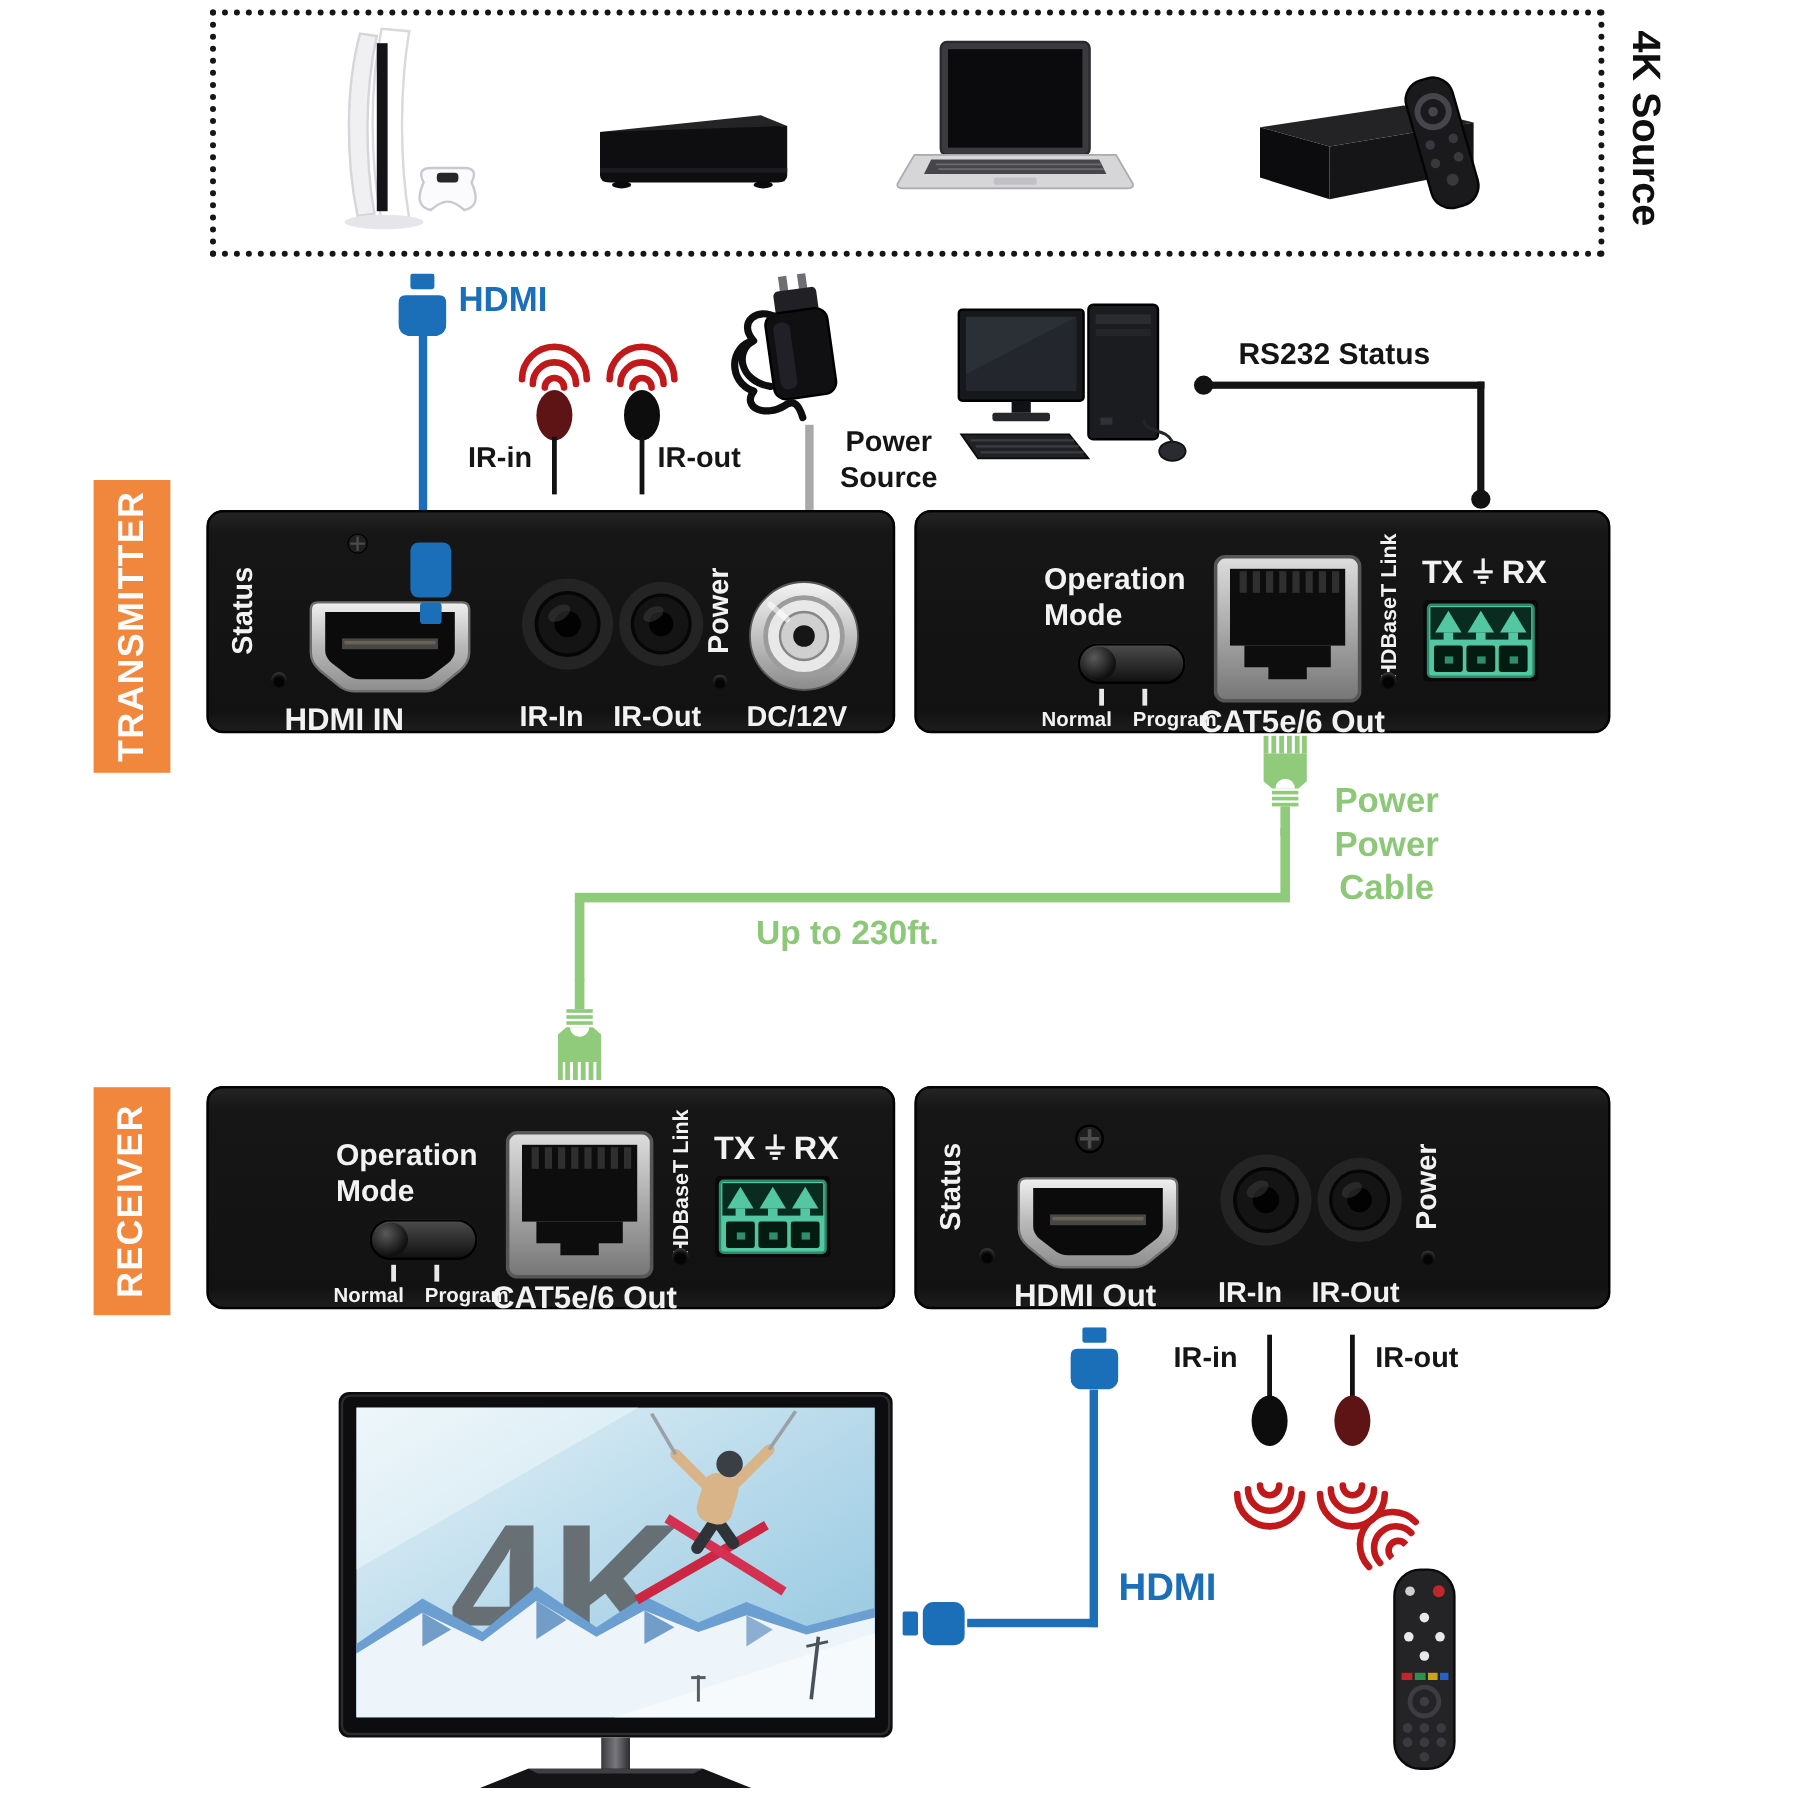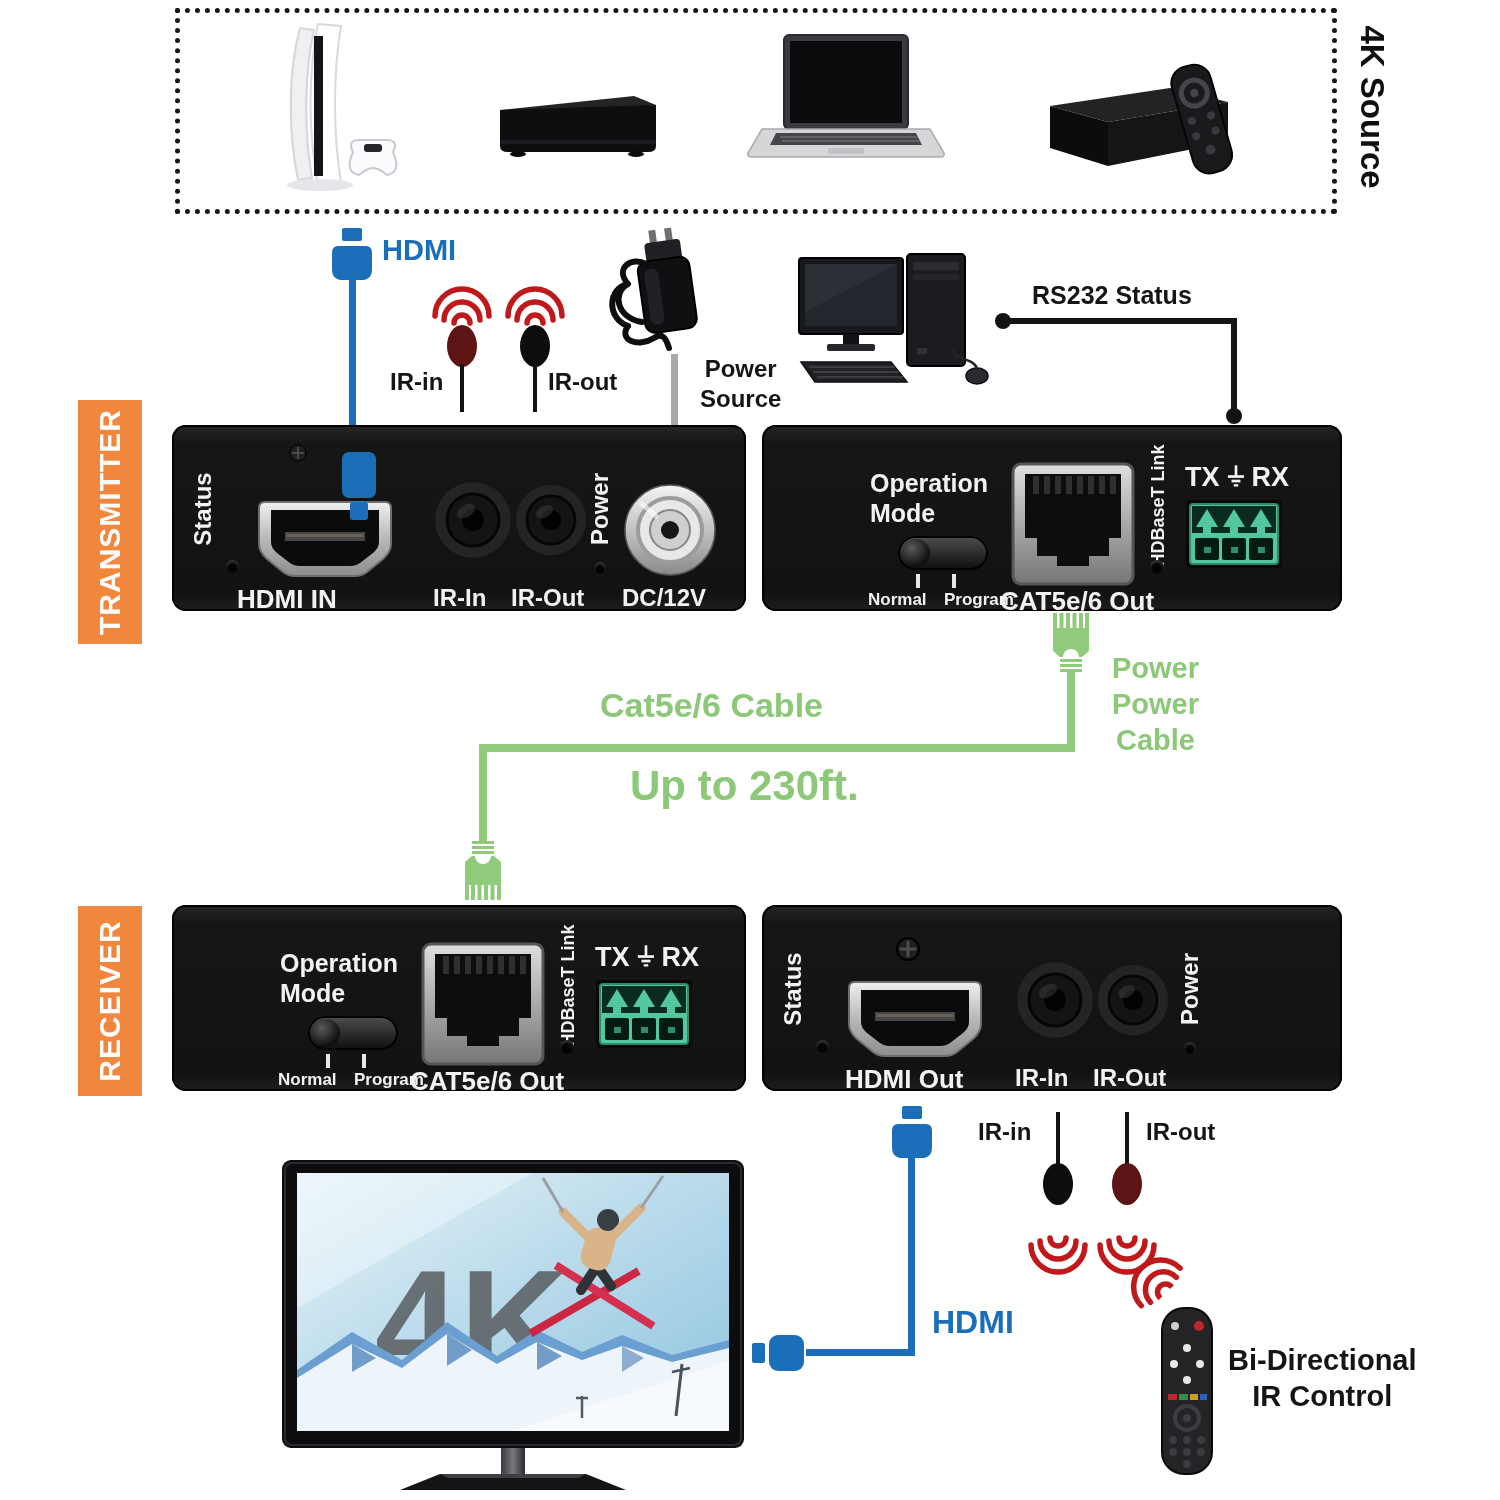--- a/index.html
+++ b/index.html
@@ -338,22 +338,21 @@
         <rect x="37" y="0" width="4" height="15"></rect>
       <path d="M5,15 H41 V38 L34,44 H12 L5,38 Z"></path>
       <rect x="12" y="46" width="22" height="3"></rect>
         <rect x="12" y="51" width="22" height="3"></rect>
         <rect x="12" y="56" width="22" height="3"></rect>
       <rect x="19" y="59" width="8" height="25"></rect>
     </g>
     <path d="M15,44 A8,8 0 0 1 31,44 Z" fill="#ffffff"></path>
   </svg>
 
-  <div class="lbl green ctr" style="left:600px;top:686px;width:290px;font-size:34px;">Cat5e/6 Cable</div>
-  <div class="lbl green ctr" style="left:630px;top:762px;width:240px;font-size:42px;">Up to 230ft.</div>
+  <div class="lbl green ctr" style="left:630px;top:762px;width:240px;font-size:28px;">Up to 230ft.</div>
   <div class="lbl green" style="left:1112px;top:650px;font-size:29px;line-height:36px;">
     <div>Power</div>
     <div>Power</div>
     <div>Cable</div>
   </div>
 
   <div class="tab" style="left:78px;top:906px;width:64px;height:190px;">
     <span class="rot-ccw">RECEIVER</span>
   </div>
 
@@ -538,24 +537,20 @@
     <g fill="#3a3a3f">
       <circle cx="13" cy="134" r="4"></circle>
         <circle cx="27" cy="134" r="4"></circle>
         <circle cx="41" cy="134" r="4"></circle>
       <circle cx="13" cy="146" r="4"></circle>
         <circle cx="27" cy="146" r="4"></circle>
         <circle cx="41" cy="146" r="4"></circle>
       <circle cx="27" cy="158" r="4"></circle>
     </g>
   </svg>
-  <div class="lbl" style="left:1228px;top:1342px;font-size:29px;line-height:36px;">
-    <div>Bi-Directional</div>
-    <div>IR Control</div>
-  </div>
 
   <svg class="abs" style="left:282px;top:1158px;" width="462" height="340" viewBox="0 0 462 340">
     <defs>
       <linearGradient id="sky1" x1="0" y1="0" x2="1" y2="1">
         <stop offset="0" stop-color="#e8f3f8"></stop>
           <stop offset=".45" stop-color="#bcdcec"></stop>
           <stop offset="1" stop-color="#8fc4de"></stop>
       </linearGradient>
       <linearGradient id="stand1" x1="0" y1="0" x2="1" y2="0">
         <stop offset="0" stop-color="#3a3a3e"></stop>

